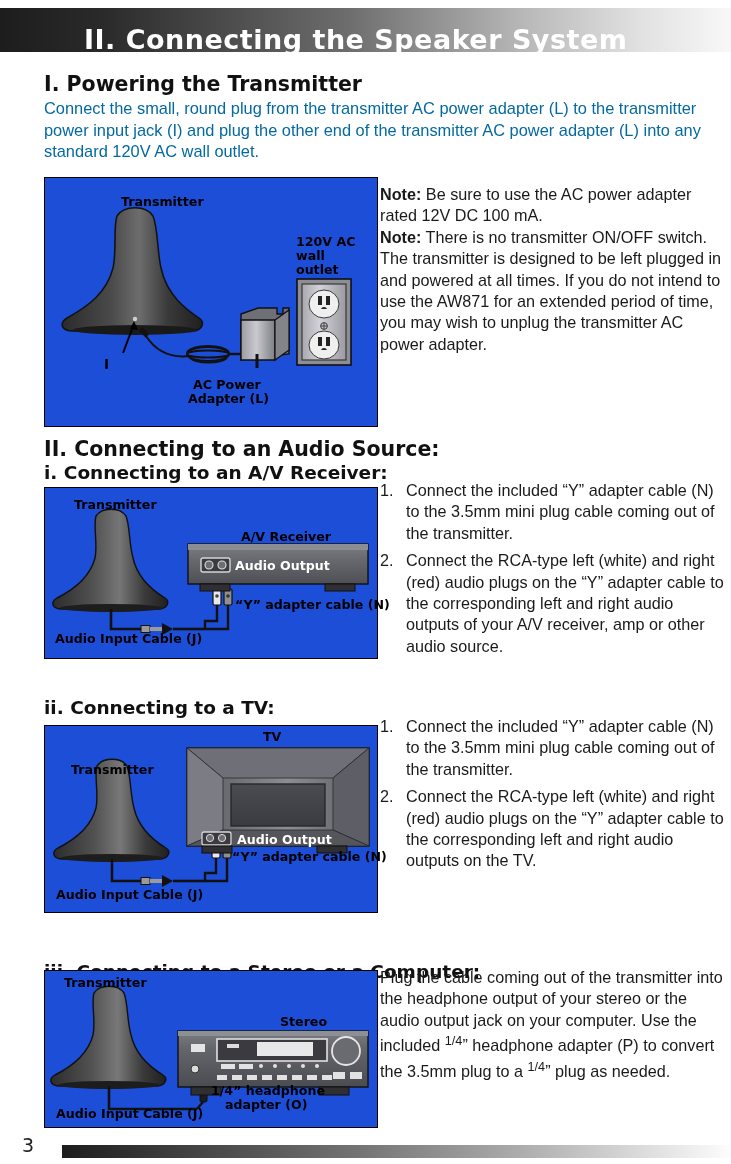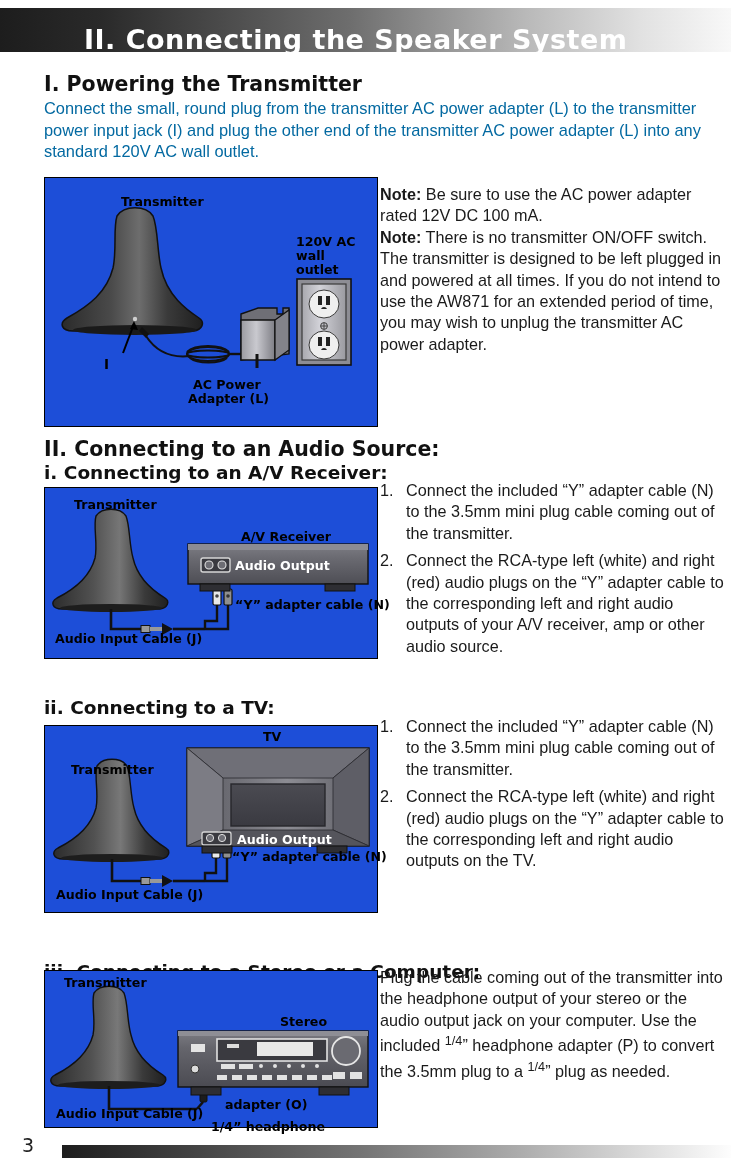--- a/index.html
+++ b/index.html
@@ -434,21 +434,21 @@
 
       <rect x="288" y="101" width="12" height="7" fill="#e2e2e2"></rect>
       <rect x="305" y="101" width="12" height="7" fill="#e2e2e2"></rect>
 
       <rect x="146" y="116" width="30" height="8" fill="#2e2e33" stroke="#111" stroke-width="1"></rect>
       <rect x="274" y="116" width="30" height="8" fill="#2e2e33" stroke="#111" stroke-width="1"></rect>
     </g>
   </svg>
   <div class="fig-label" style="left:19px;top:5px;">Transmitter</div>
   <div class="fig-label" style="left:211px;top:44px;margin-left:24px;">Stereo</div>
-  <div class="fig-label" style="left:166px;top:113px;margin-top:36px;">1/4” headphone</div>
+  <div class="fig-label" style="left:166px;top:113px;">1/4” headphone</div>
   <div class="fig-label" style="left:180px;top:127px;">adapter (O)</div>
   <div class="fig-label" style="left:11px;top:136px;">Audio Input Cable (J)</div>
 </div>
 
 <div class="rcol" style="top:967px;">
   <span>Plug the cable coming out of the transmitter into the headphone output of your stereo or the audio output jack on your computer. Use the included </span><sup class="frac">1/4</sup><span>” headphone adapter (P) to convert the 3.5mm plug to a </span><sup class="frac">1/4</sup><span>” plug as needed.</span>
 </div>
 
 <div class="page-num">3</div>
 <div class="footer-bar"></div>

